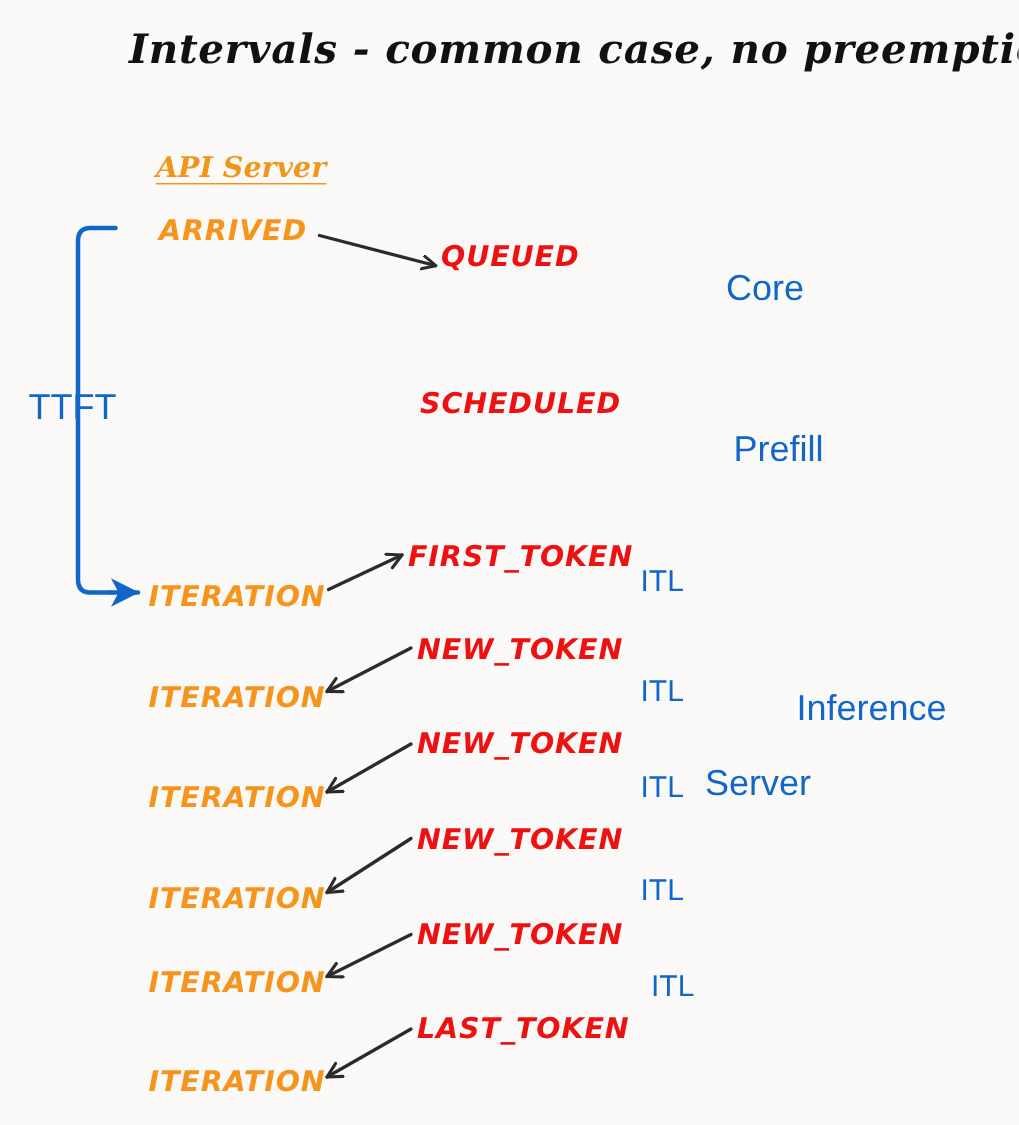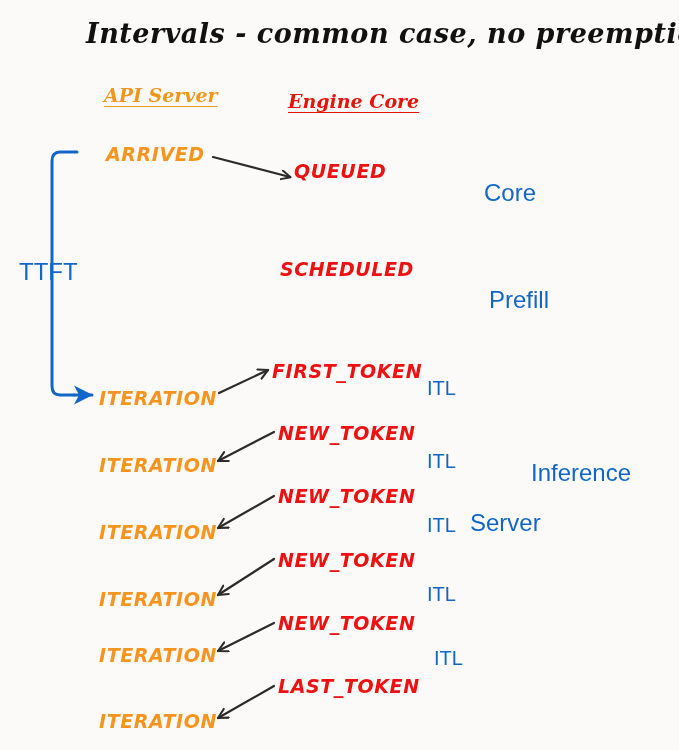--- a/index.html
+++ b/index.html
@@ -50,22 +50,21 @@
 </style>
 </head>
 <body>
 
 <div id="stage">
 
   
   <div class="t title" style="left:86px;top:20px;">Intervals - common case, no preemptions</div>
 
   
-  <div class="t colhead api" style="left:104px;top:86px;">API Server</div>
-  <div class="t colhead engine" style="left:288px;top:92px;">Engine Core</div>
+  <div class="t colhead api" style="left:104px;top:103px;">API Server</div>
 
   
   <div class="t state api" style="left:106px;top:145px;text-align:center;">ARRIVED</div>
   <div class="t state api" style="left:99px;top:389px;">ITERATION</div>
   <div class="t state api" style="left:99px;top:456px;">ITERATION</div>
   <div class="t state api" style="left:99px;top:523px;">ITERATION</div>
   <div class="t state api" style="left:99px;top:590px;">ITERATION</div>
   <div class="t state api" style="left:99px;top:646px;">ITERATION</div>
   <div class="t state api" style="left:99px;top:712px;">ITERATION</div>
 

